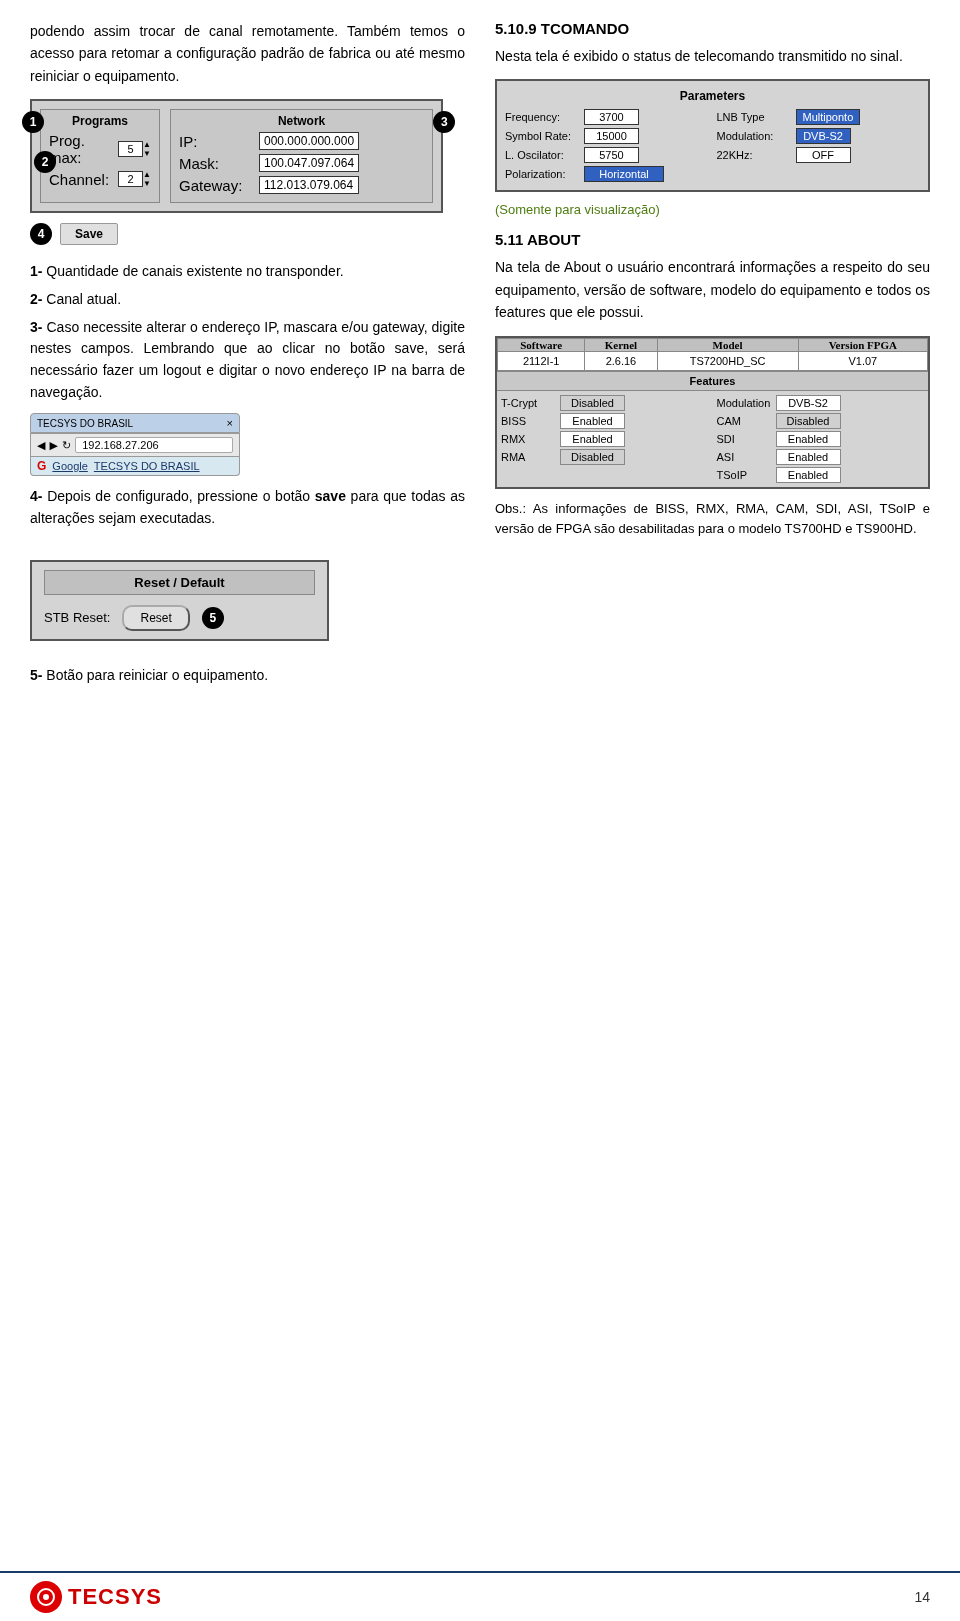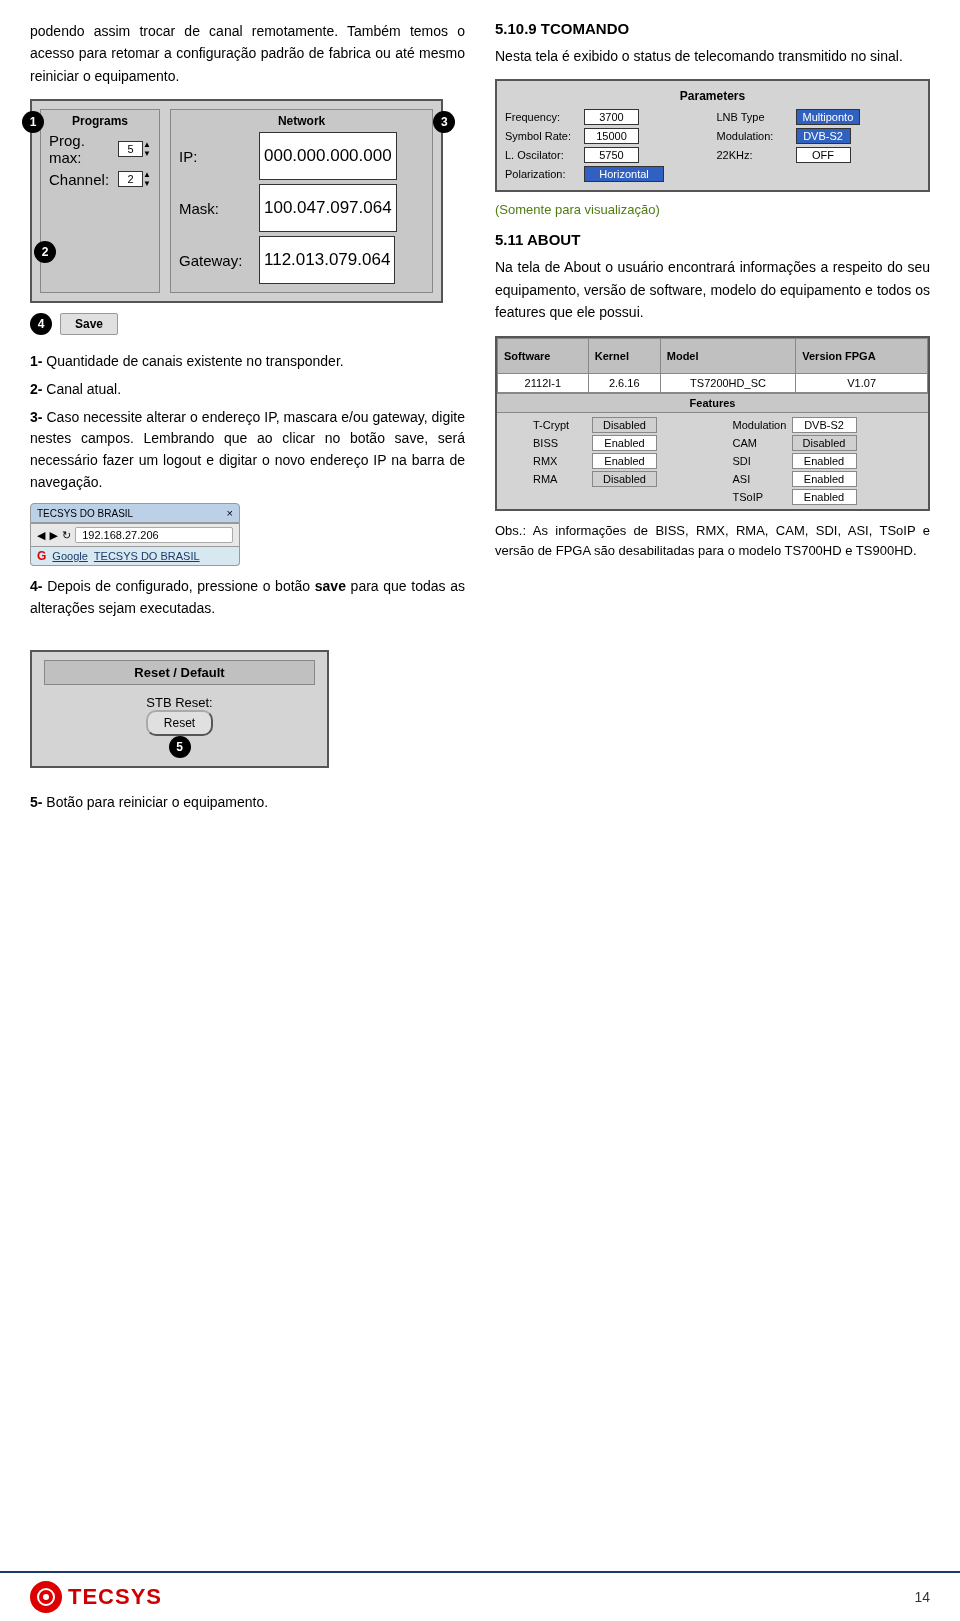--- a/index.html
+++ b/index.html
@@ -51,22 +51,22 @@
       margin-bottom: 4px;
       font-size: 12px;
     }
     .panel-field-label {
       width: 80px;
       font-size: 15px;
     }
     .panel-field-input {
       background: #fff;
       border: 1px solid #333;
-      padding: 13px 4px;
-      font-size: 17px;
+      padding: 1px 4px;
+      font-size: 12px;
       min-width: 100px;
     }
     .badge-circle {
       display: inline-flex;
       align-items: center;
       justify-content: center;
       width: 22px;
       height: 22px;
       border-radius: 50%;
       background: #000;
@@ -172,23 +172,24 @@
       width: 100%;
     }
     .about-table {
       width: 100%;
       border-collapse: collapse;
       font-size: 11px;
     }
     .about-table th {
       background: #c0c0c0;
       border: 1px solid #888;
-      padding: 11px 6px;
-      text-align: left;
-      font-weight: bold;
+      padding: 0 6px;
+      text-align: center;
+      font-weight: bold;
+      font-family: Liberation Serif, serif;
     }
     .about-table td {
       border: 1px solid #888;
       padding: 3px 6px;
       text-align: center;
       background: #d8d8d8;
     }
     .about-table td.value {
       background: #fff;
     }
@@ -199,21 +200,20 @@
       background: #c8c8c8;
       padding: 3px;
       border-top: 1px solid #888;
       border-bottom: 1px solid #888;
     }
     .features-grid {
       display: grid;
       grid-template-columns: 1fr 1fr;
       padding: 4px;
       gap: 2px 8px;
-      margin-left: 32px;
     }
     .feature-row {
       display: flex;
       align-items: center;
       gap: 4px;
       font-size: 11px;
     }
     .feature-label {
       width: 55px;
     }
@@ -247,22 +247,22 @@
       font-weight: bold;
       font-size: 13px;
       margin-bottom: 10px;
       background: #c0c0c0;
       padding: 4px;
       border: 1px solid #888;
     }
     .reset-row {
       display: flex;
       align-items: center;
+      gap: 12px;
       font-size: 13px;
-      flex-direction: column;
     }
     .reset-btn {
       background: #e0e0e0;
       border: 2px outset #aaa;
       padding: 4px 16px;
       font-size: 12px;
       cursor: pointer;
       border-radius: 10px;
     }
     .footer {

